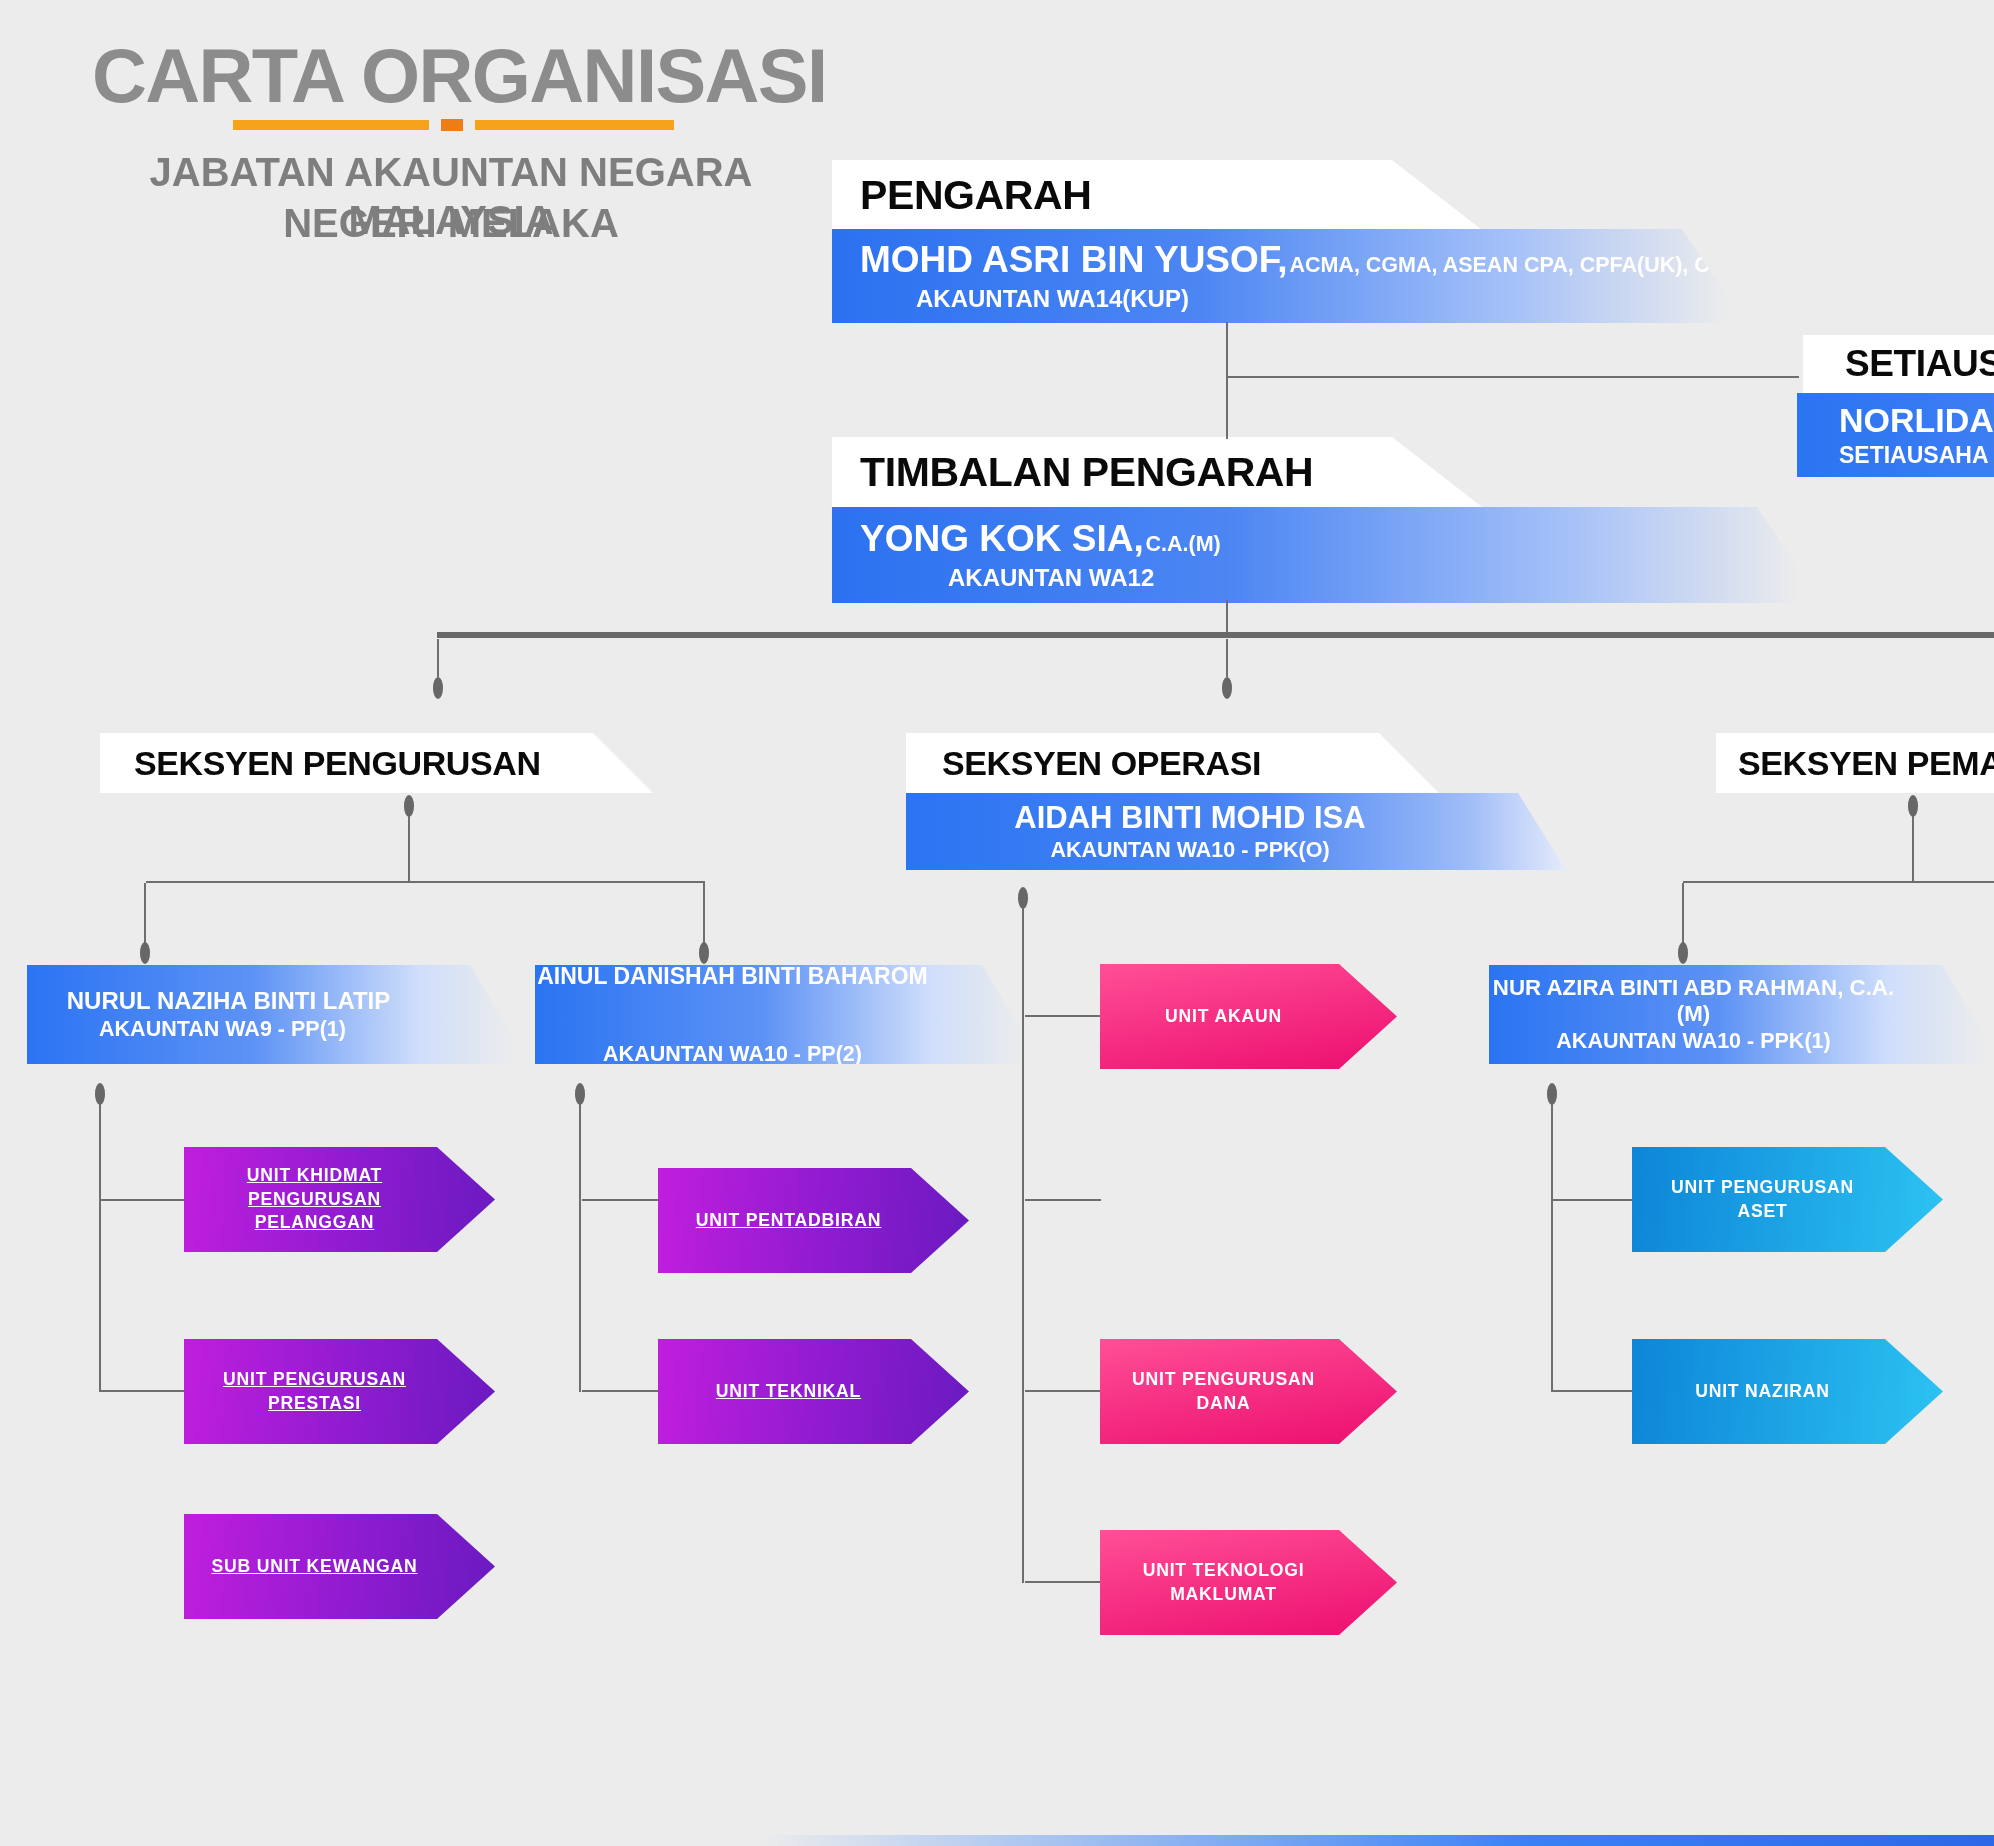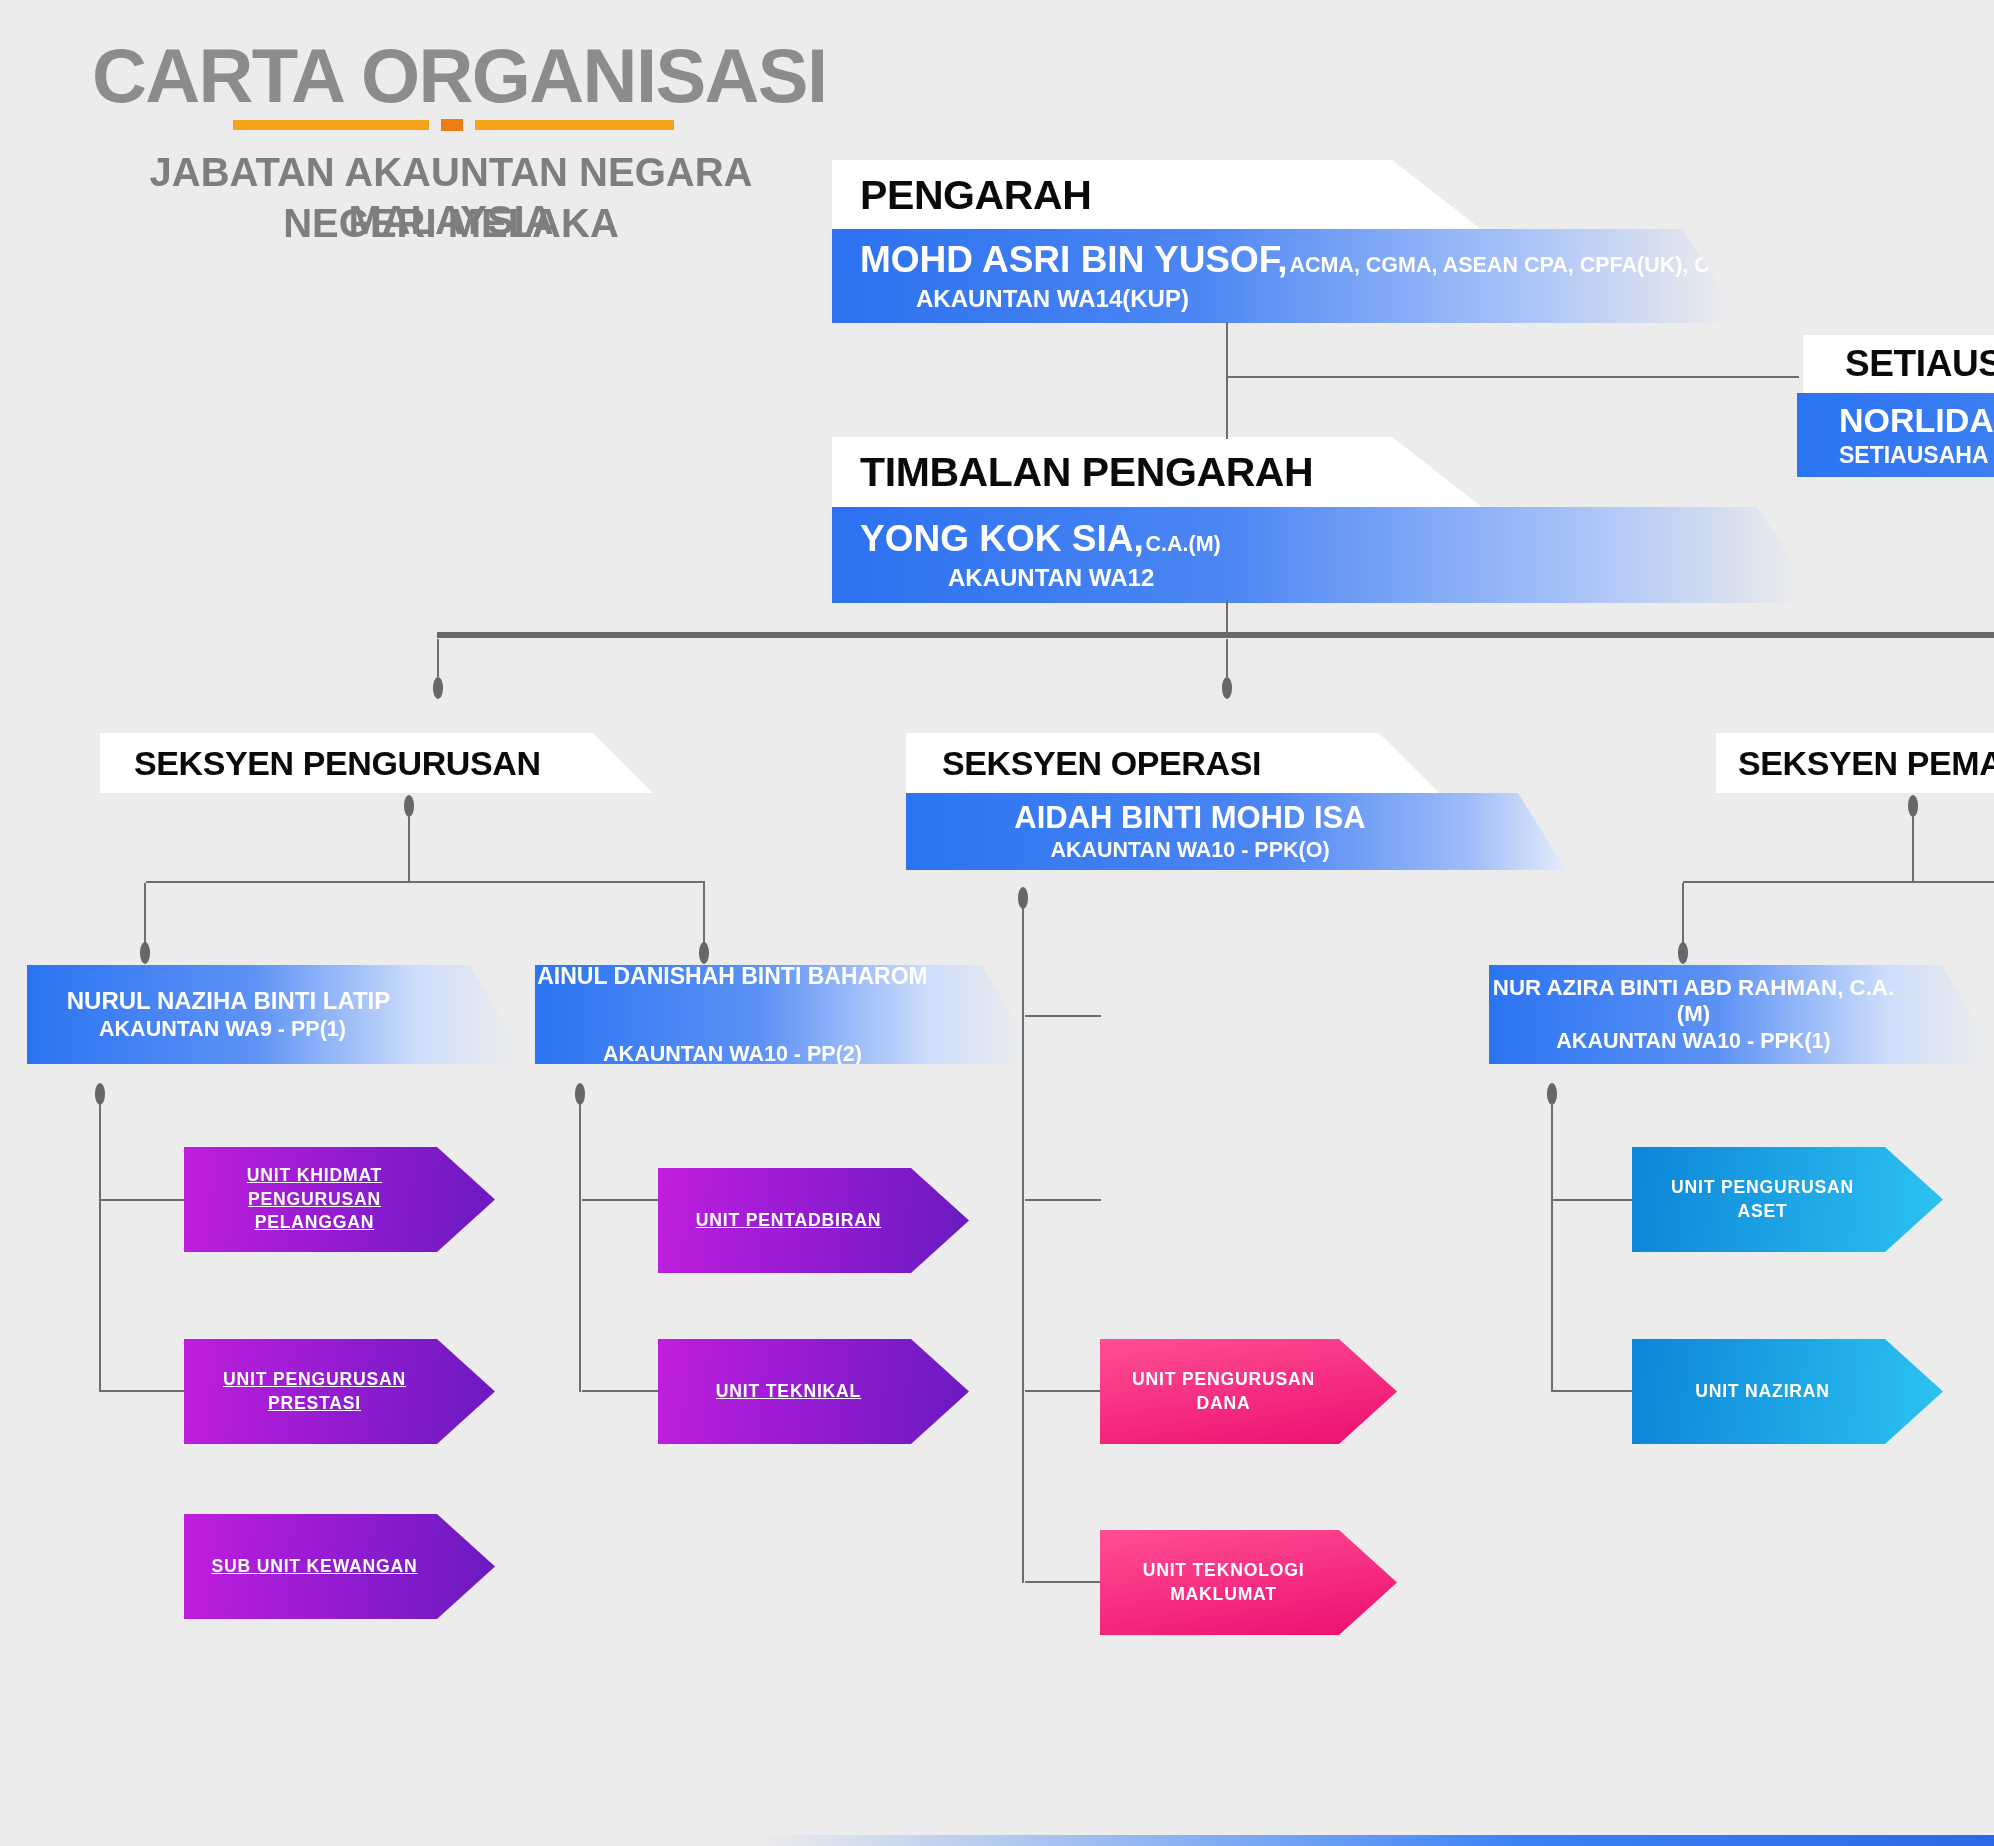--- a/index.html
+++ b/index.html
@@ -166,20 +166,21 @@
 
   <div class="abs unit p-grad" style="left:184px;top:1147px;width:311px;height:105px;">UNIT KHIDMAT
 PENGURUSAN PELANGGAN</div>
   <div class="abs unit p-grad" style="left:184px;top:1339px;width:311px;height:105px;">UNIT PENGURUSAN
 PRESTASI</div>
   <div class="abs unit p-grad" style="left:184px;top:1514px;width:311px;height:105px;">SUB UNIT KEWANGAN</div>
 
   <div class="abs unit p-grad" style="left:658px;top:1168px;width:311px;height:105px;">UNIT PENTADBIRAN</div>
   <div class="abs unit p-grad" style="left:658px;top:1339px;width:311px;height:105px;">UNIT TEKNIKAL</div>
 
+  <div class="abs unit k-grad" style="left:1100px;top:964px;width:297px;height:105px;">UNIT AKAUN</div>
   <div class="abs unit k-grad" style="left:1100px;top:1339px;width:297px;height:105px;">UNIT PENGURUSAN
 DANA</div>
   <div class="abs unit k-grad" style="left:1100px;top:1530px;width:297px;height:105px;">UNIT TEKNOLOGI
 MAKLUMAT</div>
 
   <div class="abs unit c-grad" style="left:1632px;top:1147px;width:311px;height:105px;">UNIT PENGURUSAN
 ASET</div>
   <div class="abs unit c-grad" style="left:1632px;top:1339px;width:311px;height:105px;">UNIT NAZIRAN</div>
 
   <div class="abs" style="left:758px;top:1835px;width:1700px;height:12px;

